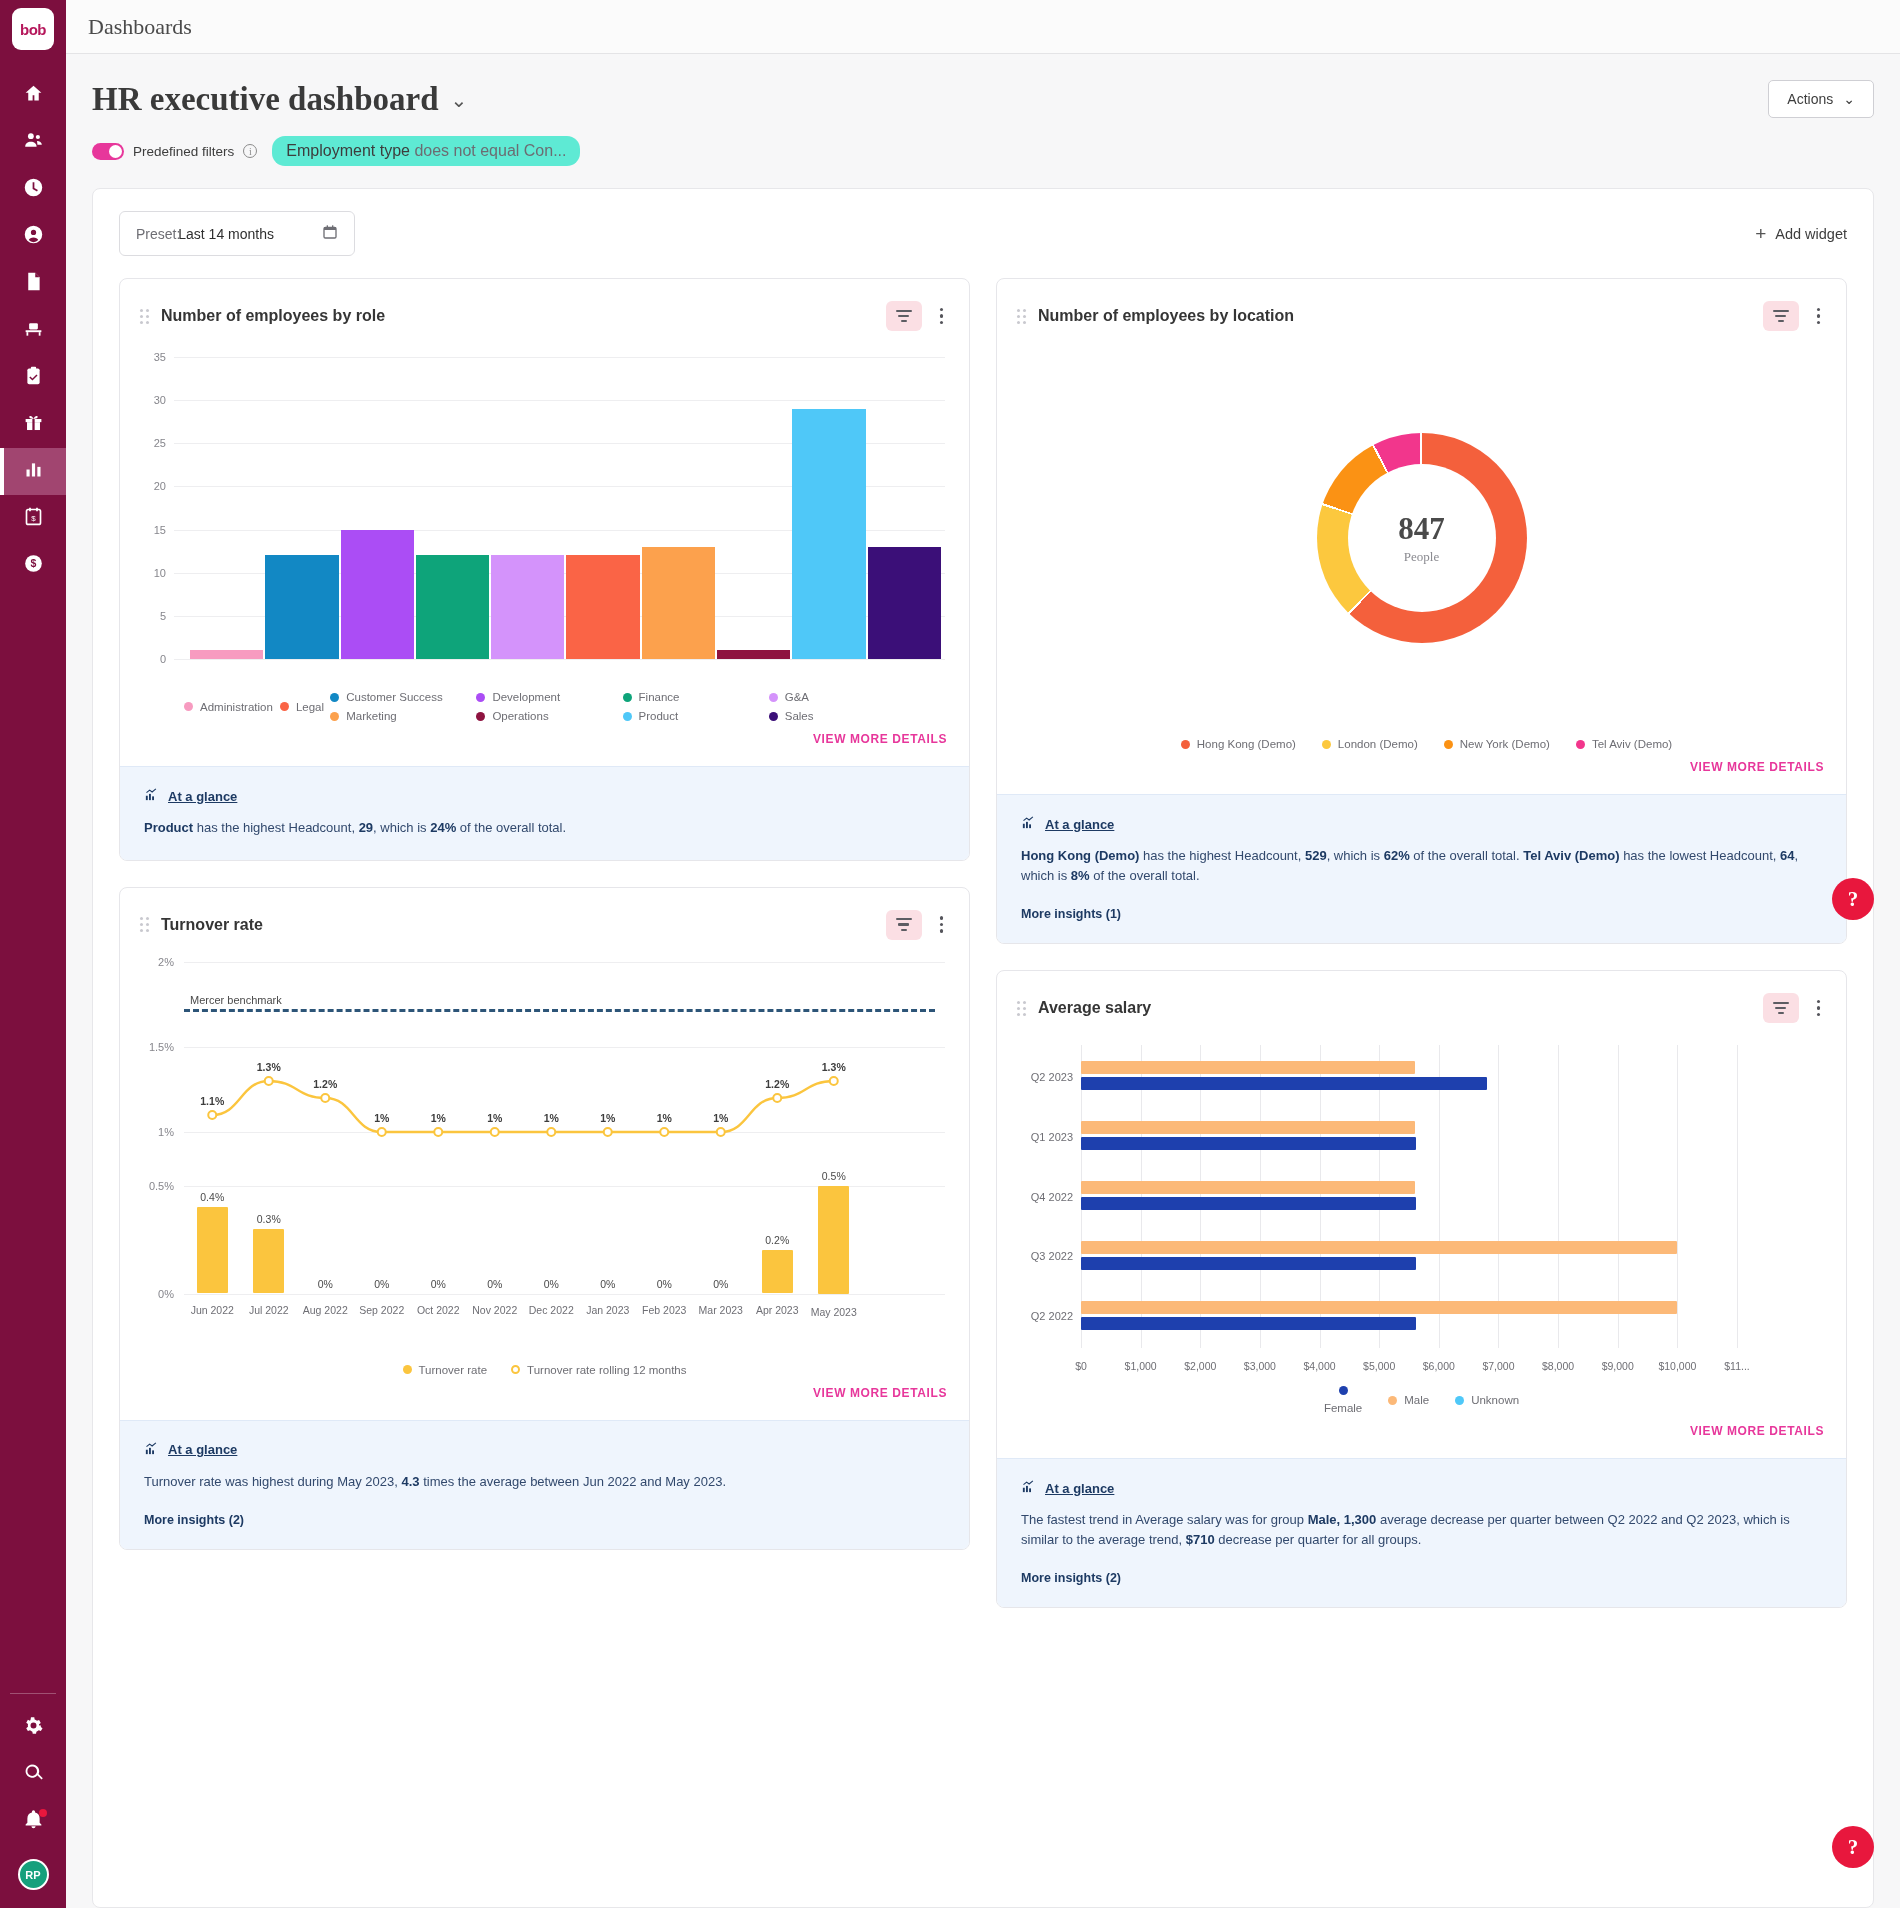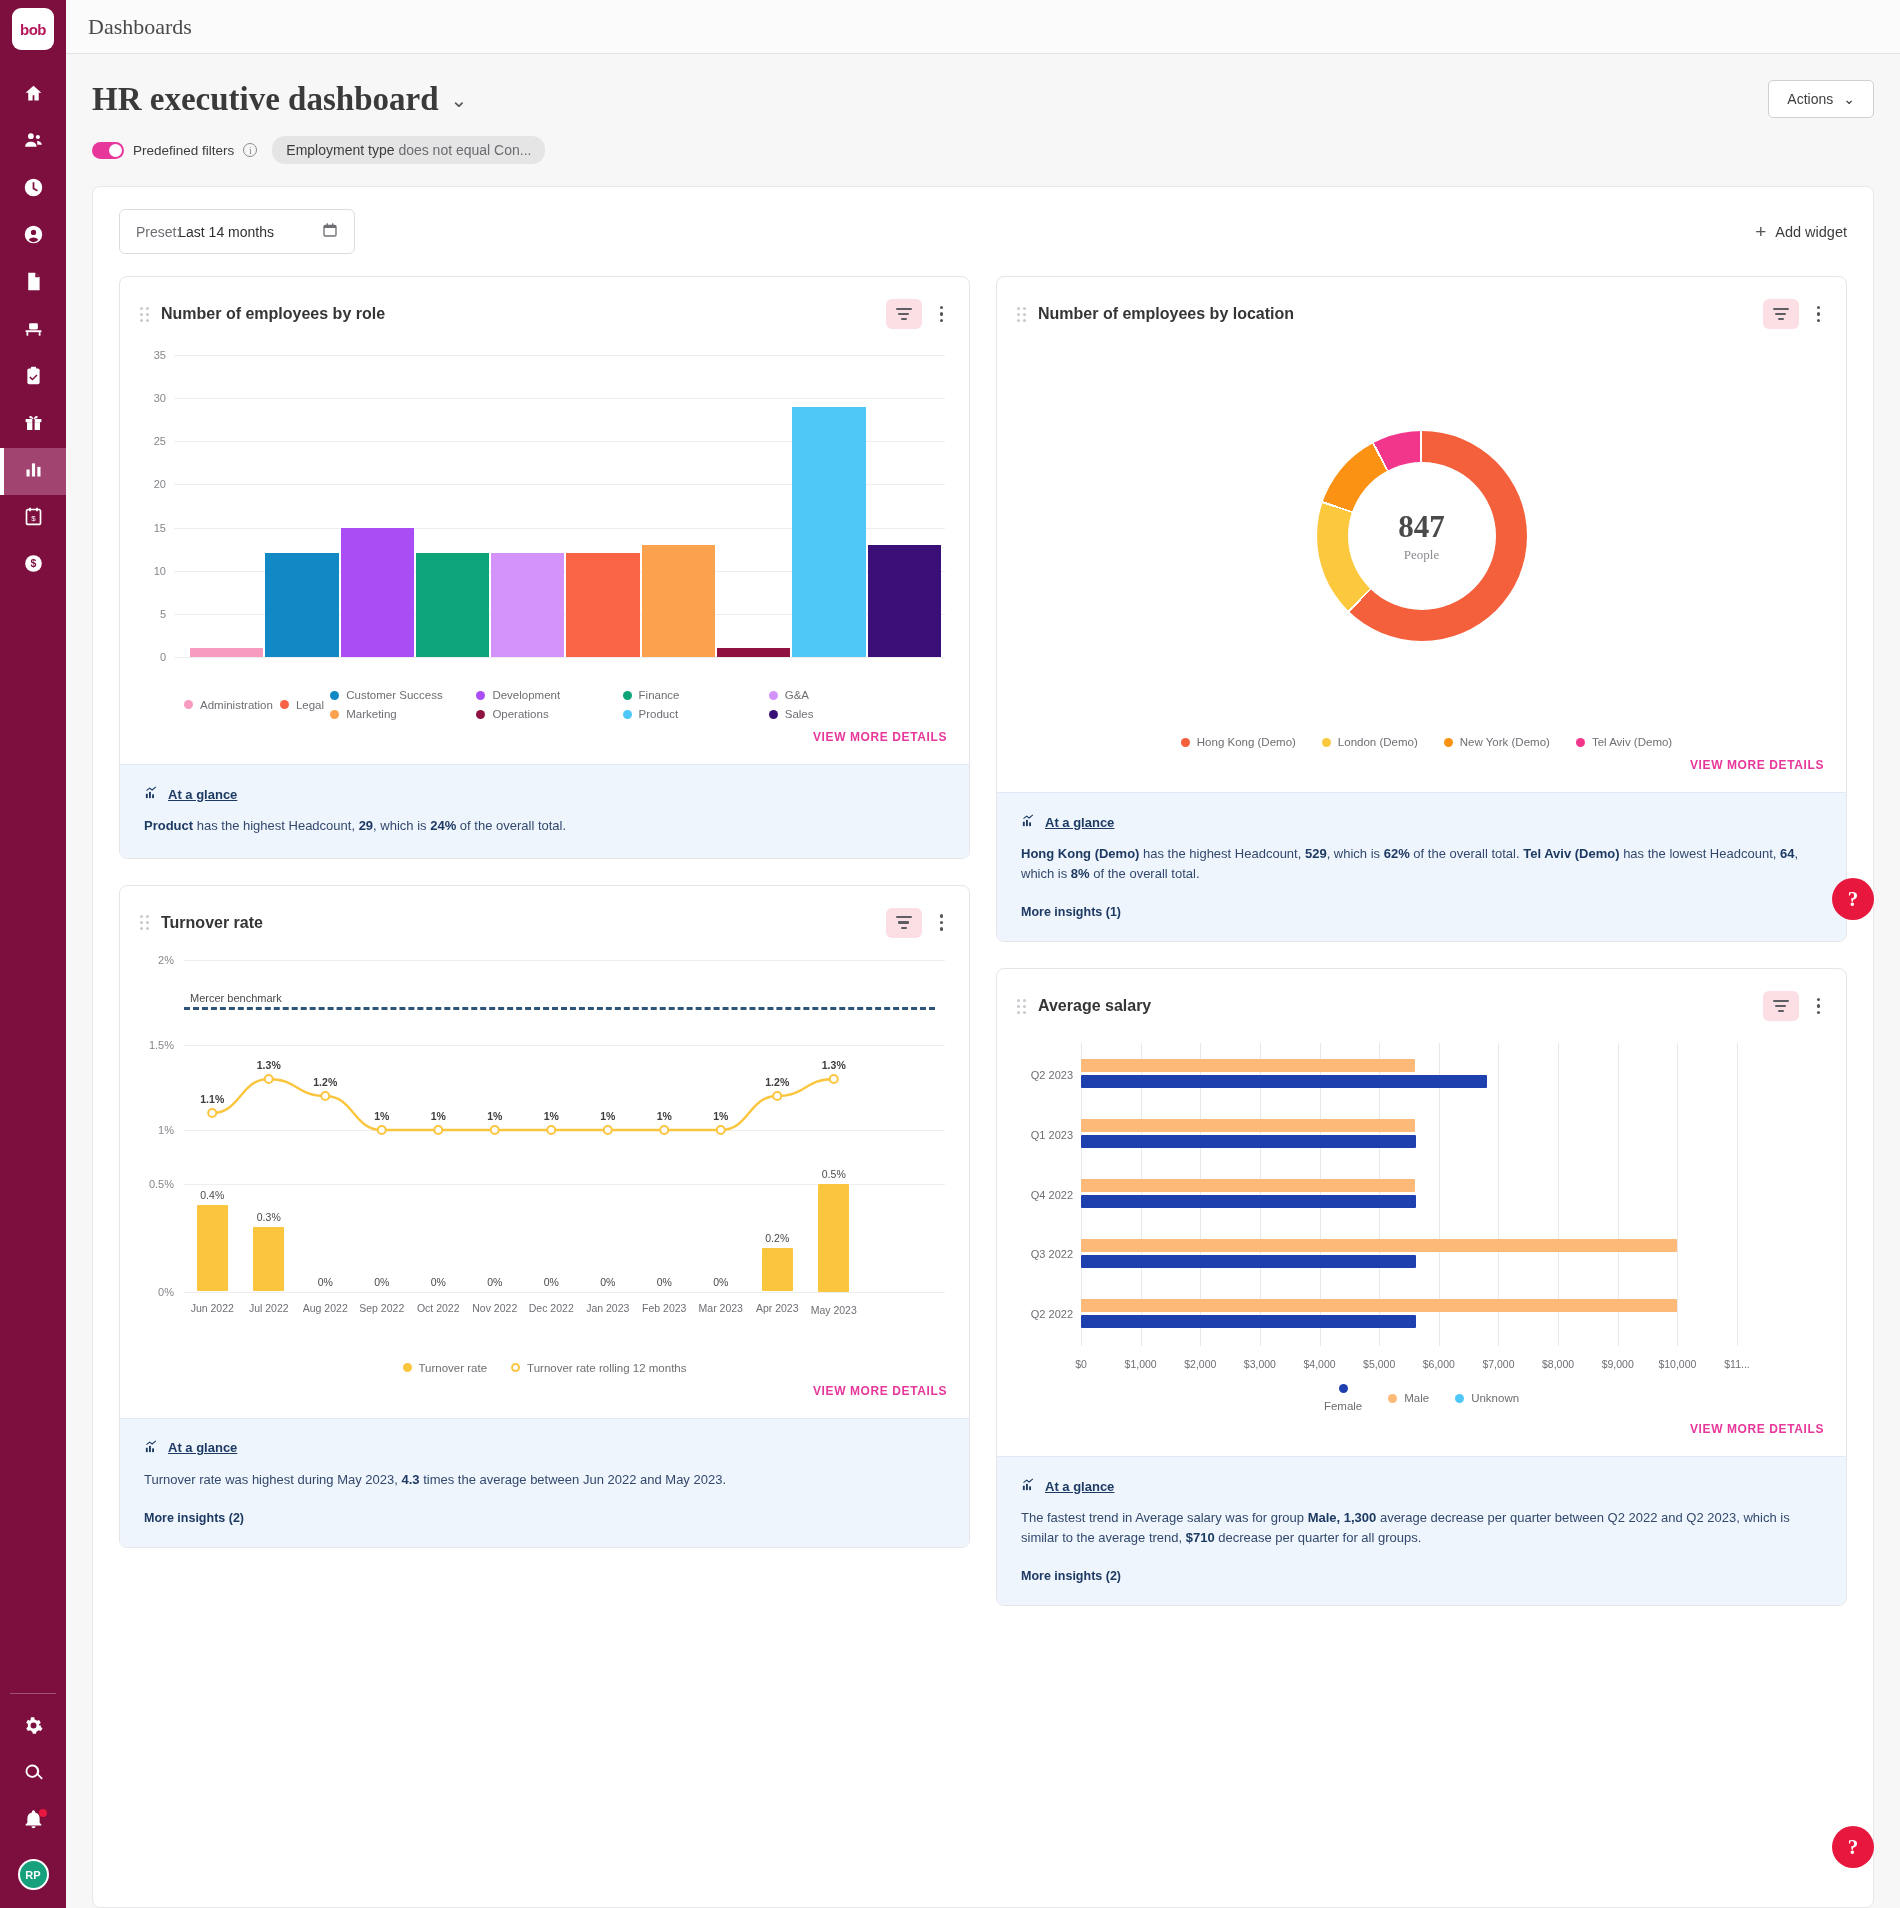--- a/index.html
+++ b/index.html
@@ -77,21 +77,21 @@
     content: ""; position: absolute; width: 13px; height: 13px; border-radius: 50%;
     background: #fff; right: 2px; top: 2px;
   }
   .filters-label { font-size: 13.5px; color: #3d3d3d; }
   .info-icon {
     width: 14px; height: 14px; border: 1px solid #8b8b8b; border-radius: 50%;
     color: #8b8b8b; font-size: 10px; display: flex; align-items: center;
     justify-content: center; font-family: "Liberation Serif", serif;
   }
   .filter-chip {
-    background: #e5e5e5; border-radius: 13px; padding: 6px 14px; font-size: 14px;
+    background: #5eead4; border-radius: 13px; padding: 6px 14px; font-size: 16px;
     color: #6c6c72; margin-left: 6px;
   }
   .filter-chip b { color: #3d3d3d; font-weight: normal; }
 
   
   .canvas {
     margin: 22px 26px 0 26px; background: #fff; border: 1px solid #e7e7ea;
     border-radius: 8px; flex: 1; padding: 22px 26px; overflow: hidden;
   }
   .canvas-top { display: flex; justify-content: space-between; align-items: center; }

